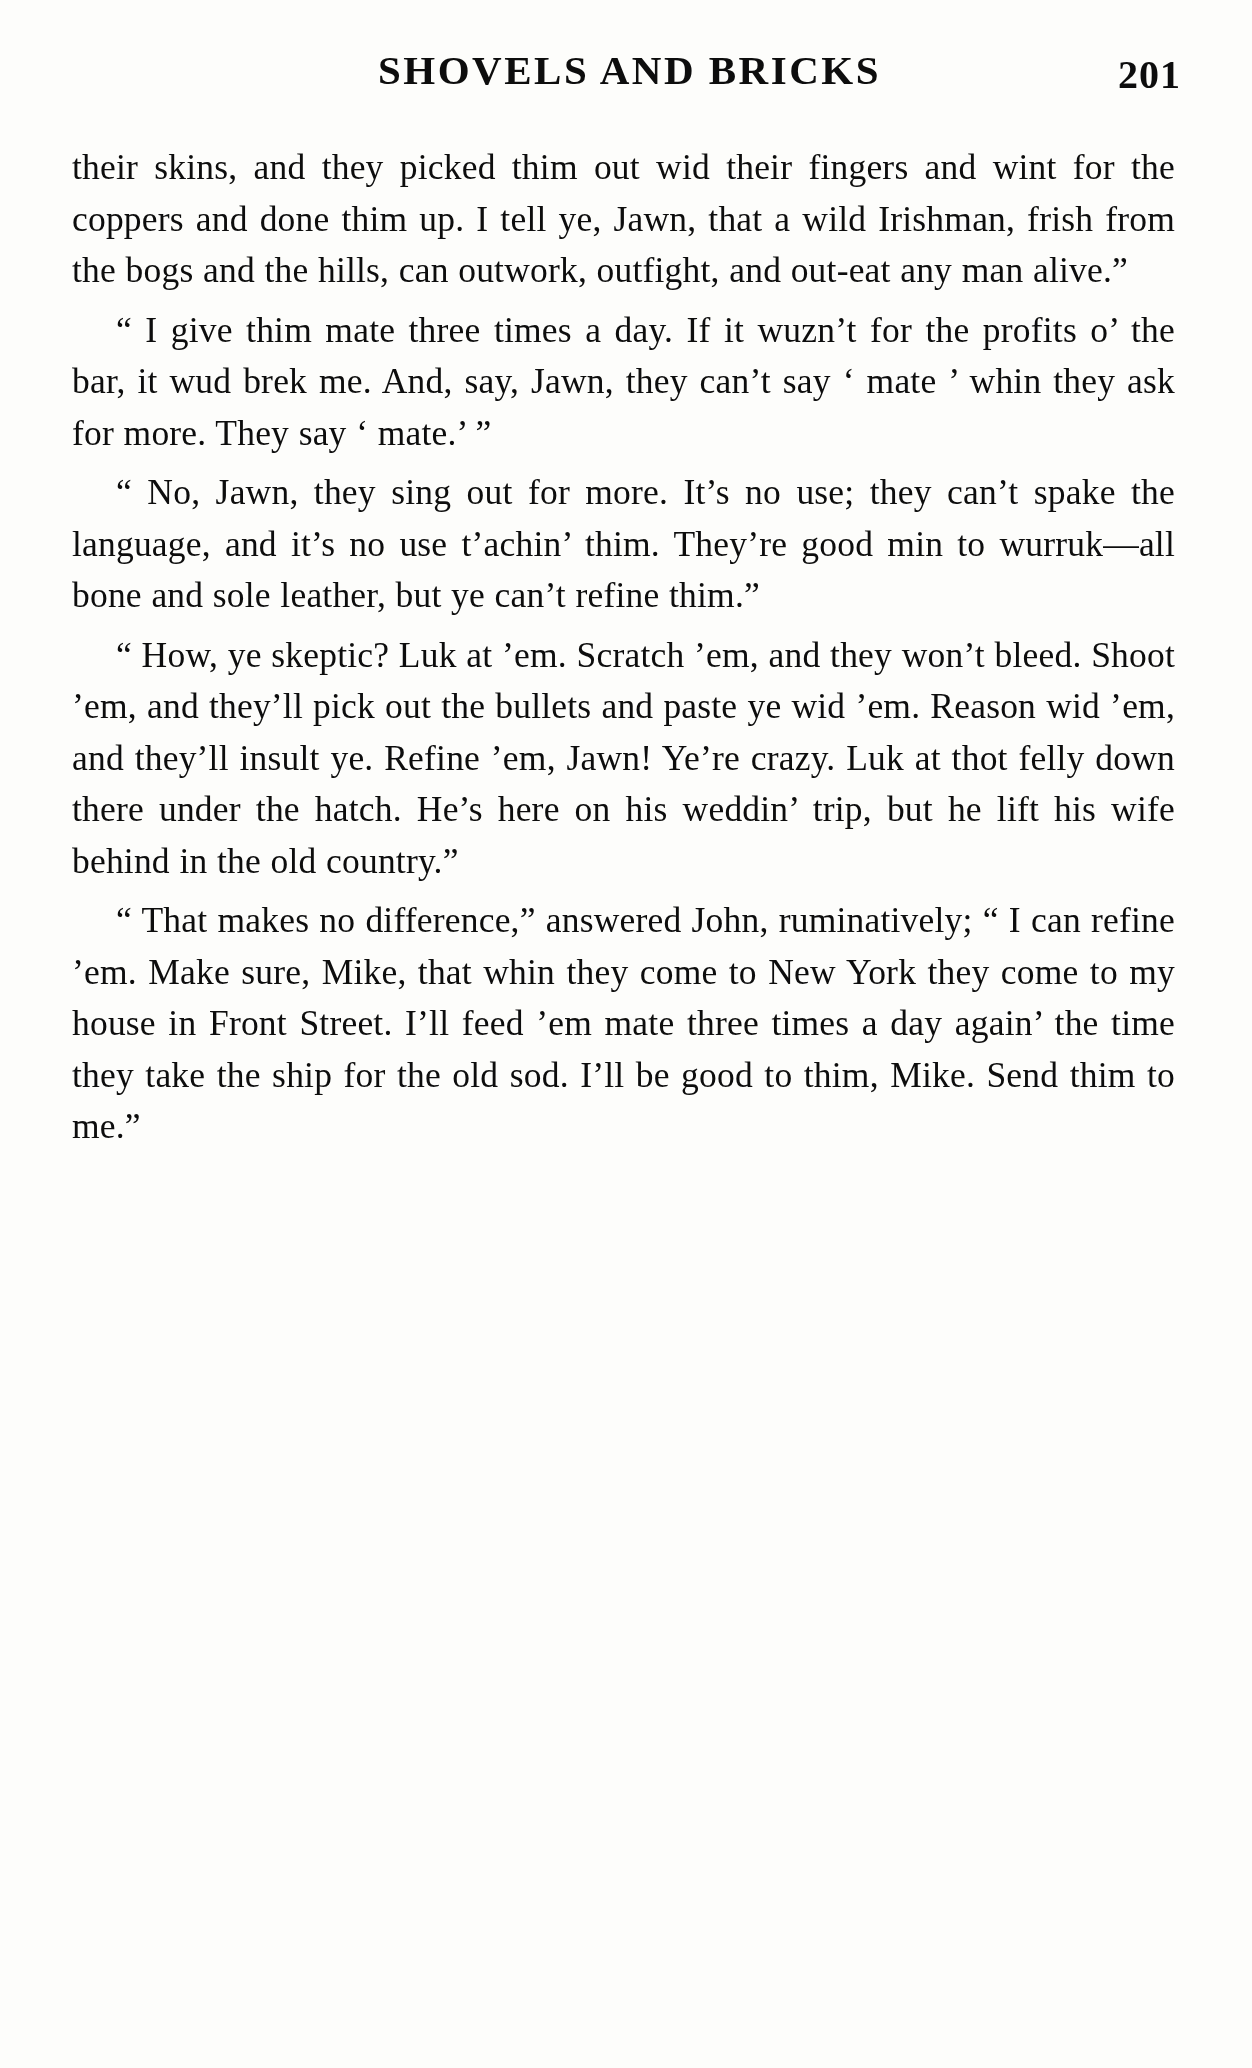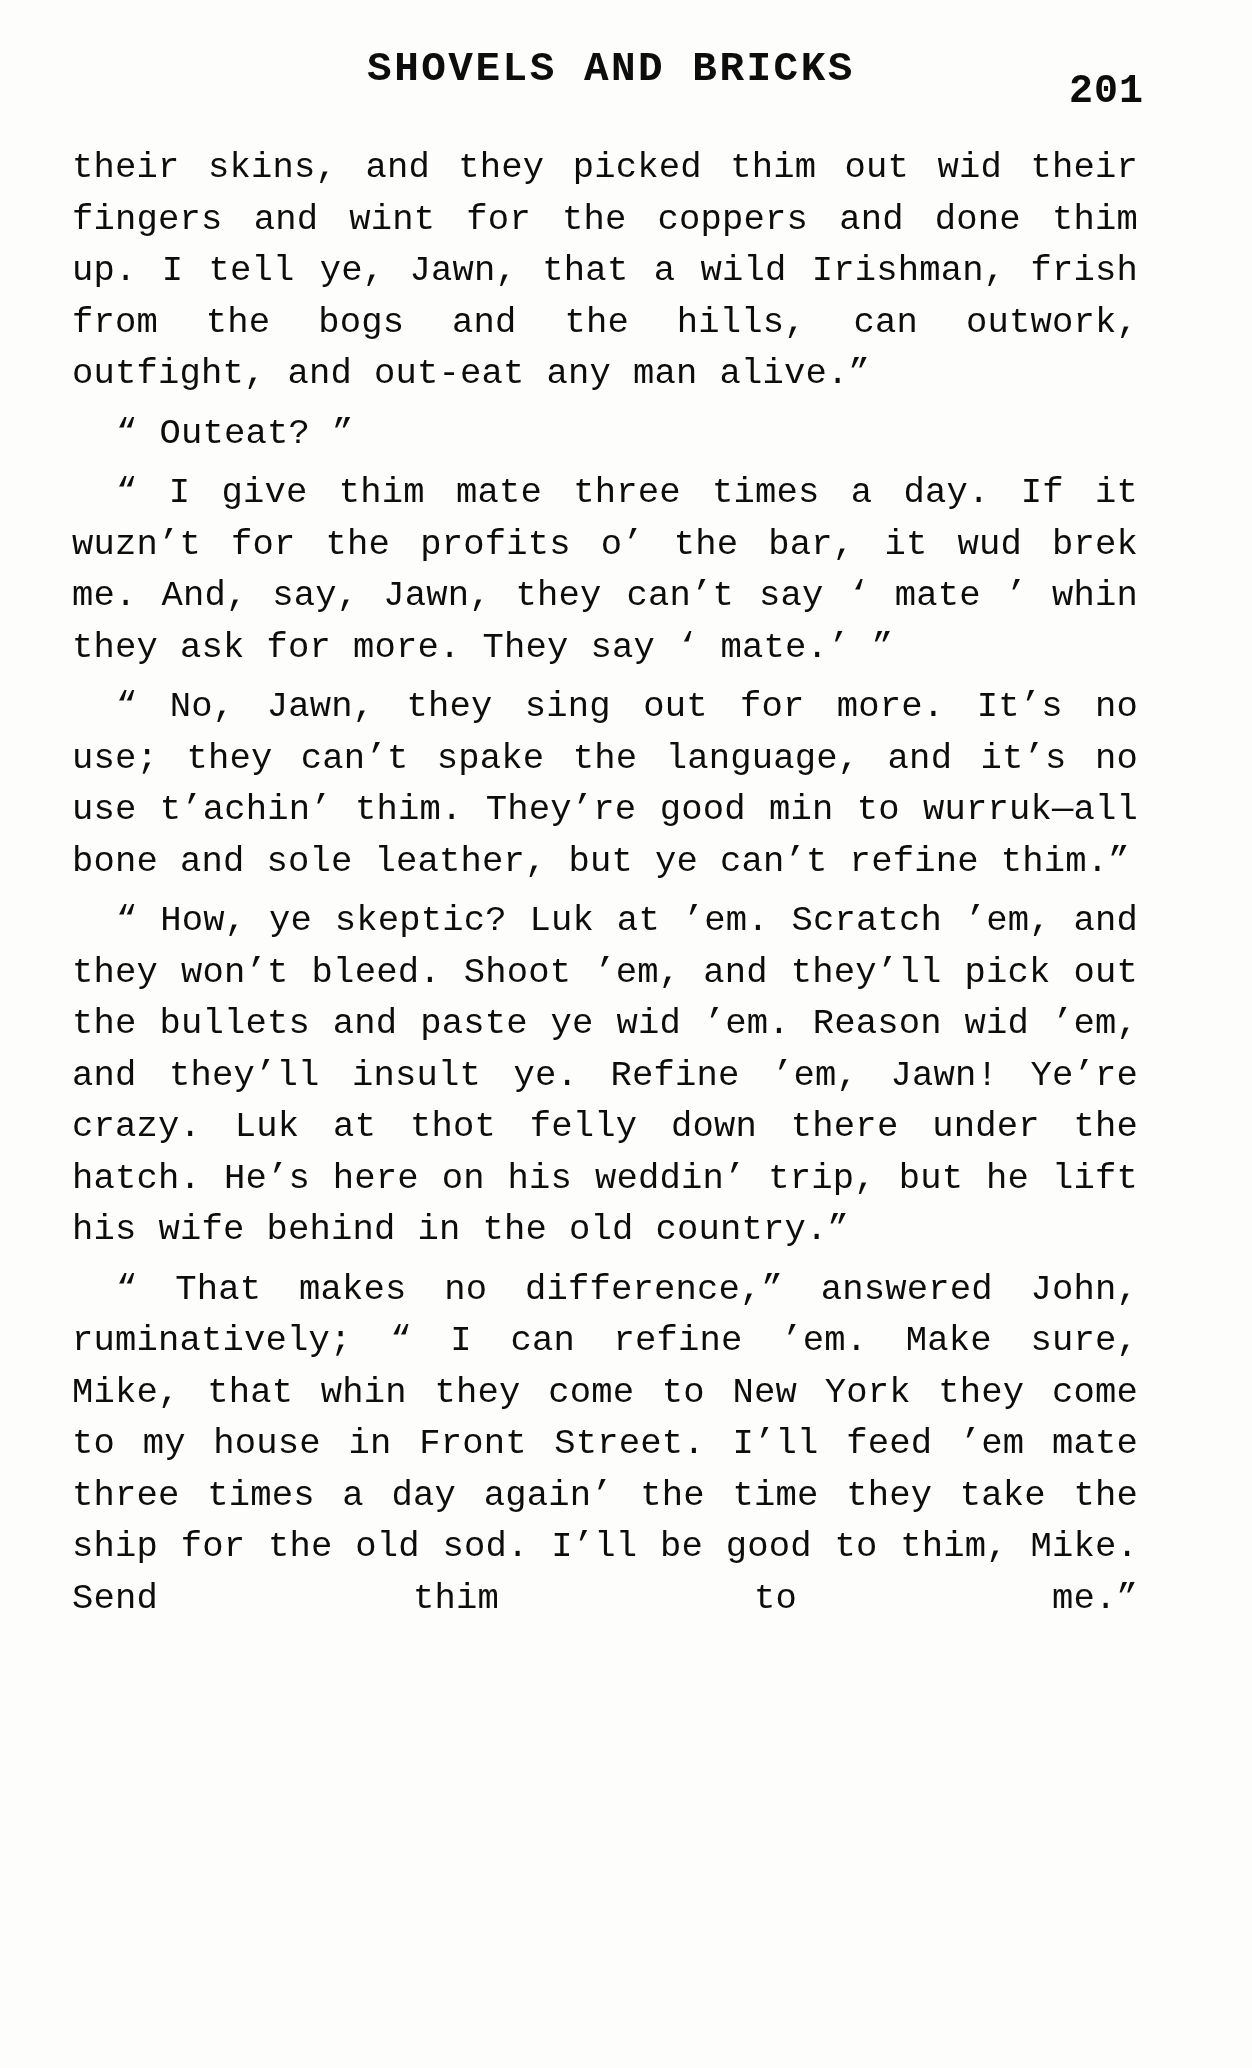--- a/index.html
+++ b/index.html
@@ -12,43 +12,42 @@
     height: 2068px;
     font-family: "Liberation Serif", serif;
     color: #0d0d0d;
     overflow: hidden;
   }
   .page {
     position: relative;
     width: 1252px;
     height: 2068px;
     box-sizing: border-box;
-    padding: 46px 92px 0 46px;
+    padding: 46px 55px 0 46px;
     background: #fdfdfb;
-    font-family: Liberation Mono, monospace;
   }
   .running-head {
     display: flex;
     align-items: baseline;
     justify-content: center;
     position: relative;
     height: 70px;
     margin: 0 8px 0 24px;
   }
   .running-title {
     font-weight: bold;
     font-size: 41px;
     letter-spacing: 2.5px;
     text-align: center;
     white-space: nowrap;
   }
   .page-number {
     position: absolute;
     right: 8px;
-    bottom: 2px;
+    bottom: 18px;
     font-weight: bold;
     font-size: 40px;
     letter-spacing: 1px;
   }
   .body-text {
     margin-top: 26px;
     padding: 0 14px 0 18px;
   }
   .body-text p {
     margin: 8px;
@@ -74,20 +73,19 @@
 
 <div class="page">
 
   <div class="running-head">
     <div class="running-title">SHOVELS AND BRICKS</div>
     <div class="page-number">201</div>
   </div>
 
   <div class="body-text">
     <p>their skins, and they picked thim out wid their fingers and wint for the coppers and done thim up.  I tell ye, Jawn, that a wild Irishman, frish from the bogs and the hills, can outwork, outfight, and out-eat any man alive.”</p>
-    <p class="indent">“ Outeat? ”</p>
     <p class="indent">“ I give thim mate three times a day.  If it wuzn’t for the profits o’ the bar, it wud brek me.  And, say, Jawn, they can’t say ‘ mate ’ whin they ask for more. They say ‘ mate.’ ”</p>
     <p class="indent">“ No, Jawn, they sing out for more.  It’s no use; they can’t spake the language, and it’s no use t’achin’ thim.  They’re good min to wurruk—all bone and sole leather, but ye can’t refine thim.”</p>
     <p class="indent">“ How, ye skeptic?  Luk at ’em.  Scratch ’em, and they won’t bleed.  Shoot ’em, and they’ll pick out the bullets and paste ye wid ’em.  Reason wid ’em, and they’ll insult ye.  Refine ’em, Jawn!  Ye’re crazy.  Luk at thot felly down there under the hatch. He’s here on his weddin’ trip, but he lift his wife behind in the old country.”</p>
     <p class="indent full-justify">“ That makes no difference,” answered John, ruminatively; “ I can refine ’em.  Make sure, Mike, that whin they come to New York they come to my house in Front Street.  I’ll feed ’em mate three times a day again’ the time they take the ship for the old sod. I’ll be good to thim, Mike.  Send thim to me.”</p>
   </div>
 
 </div>
 
 </body></html>

